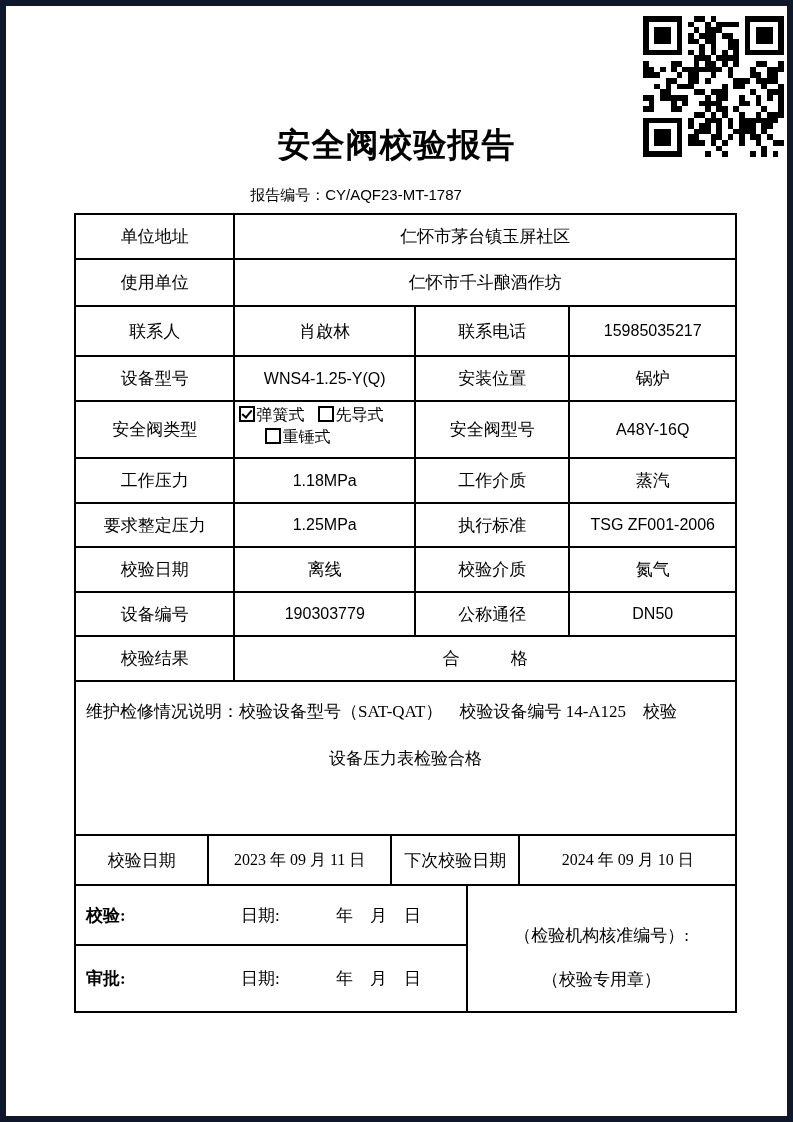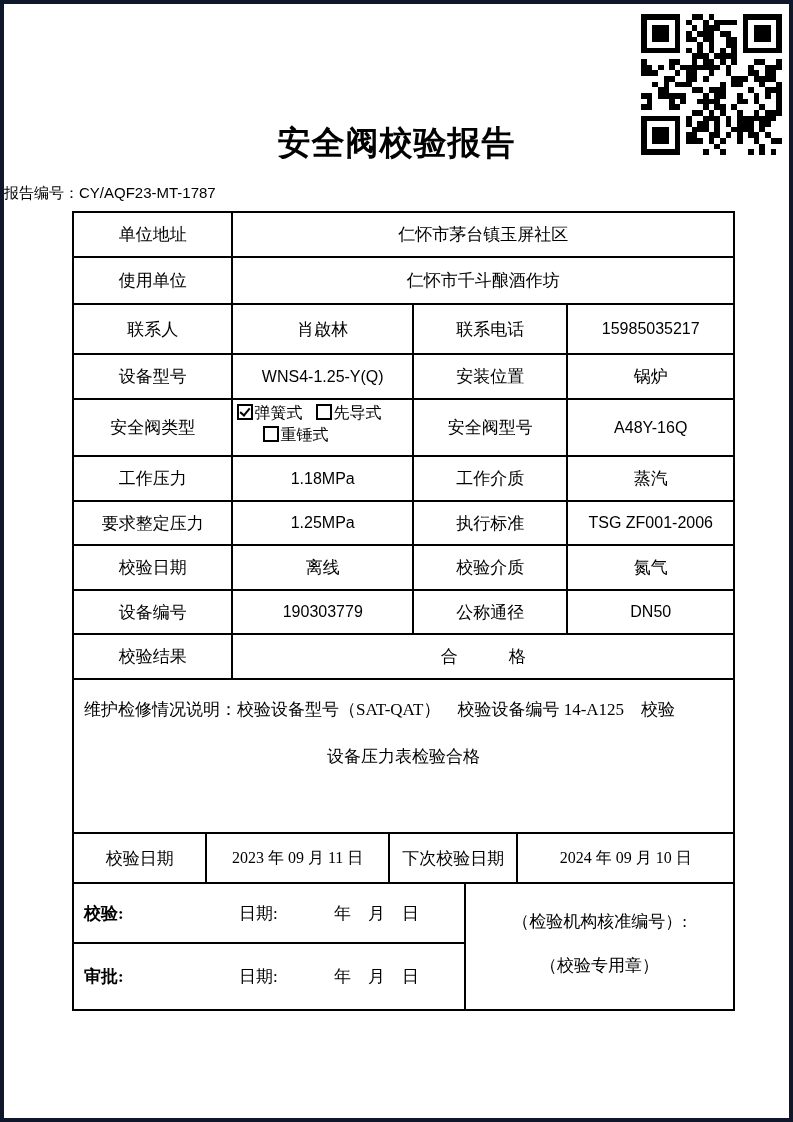--- a/index.html
+++ b/index.html
@@ -1,36 +1,36 @@
 <!DOCTYPE html>
 <html><head>
 <meta charset="utf-8">
 <style>
   html,body{margin:0;padding:0;background:#fff;}
   .page{
     position:relative;
     width:793px;height:1122px;
     box-sizing:border-box;
     background:#fff;
-    border:4px solid #0f172a;
+    border:6px solid #0f172a;
     font-family:"Liberation Serif",serif;
     color:#000;
     overflow:hidden;
   }
   
   .qr{position:absolute;top:10px;left:637px;width:141px;height:141px;}
   .qr svg{display:block;width:141px;height:141px;fill:#000;shape-rendering:crispEdges;}
   
   .title{
     position:absolute;top:117px;left:0;width:100%;
     text-align:center;font-size:33px;font-weight:bold;letter-spacing:1px;
   }
   .report-no{
     position:absolute;top:180px;left:0;width:700px;
-    text-align:left;font-size:15px;
+    text-align:center;font-size:15px;
   }
   .latin{font-family:"Liberation Sans",sans-serif;}
   
   .tables{position:absolute;top:207px;left:68px;width:659px;}
   table{border-collapse:collapse;table-layout:fixed;width:663px;}
   table+table{margin-top:-2px;}
   td{
     border:2px solid #000;
     text-align:center;vertical-align:middle;
     font-size:17px;padding:0;overflow:hidden;
@@ -56,21 +56,21 @@
   .note-cell{vertical-align:top;text-align:left;padding:6px 10px 0 10px;line-height:47px;}
   .note-line2{text-align:center;}
   
   .date-val{font-size:16px;}
   
   .sign-cell{text-align:left;}
   .sign-inner{display:flex;align-items:baseline;padding-left:10px;}
   .sign-name{display:inline-block;width:155px;font-weight:bold;}
   .sign-date{display:inline-block;width:95px;}
   
-  .stamp-cell{vertical-align:top;padding-top:16px;line-height:44px;border-radius:32px;}
+  .stamp-cell{vertical-align:top;padding-top:28px;line-height:44px;border-radius:32px;}
 </style>
 </head>
 <body>
 
 <div class="page">
 
   <div class="qr">
     <svg viewBox="0 0 25 25" xmlns="http://www.w3.org/2000/svg">
         <rect x="0" y="0" width="1" height="1"></rect>
         <rect x="1" y="0" width="1" height="1"></rect>

